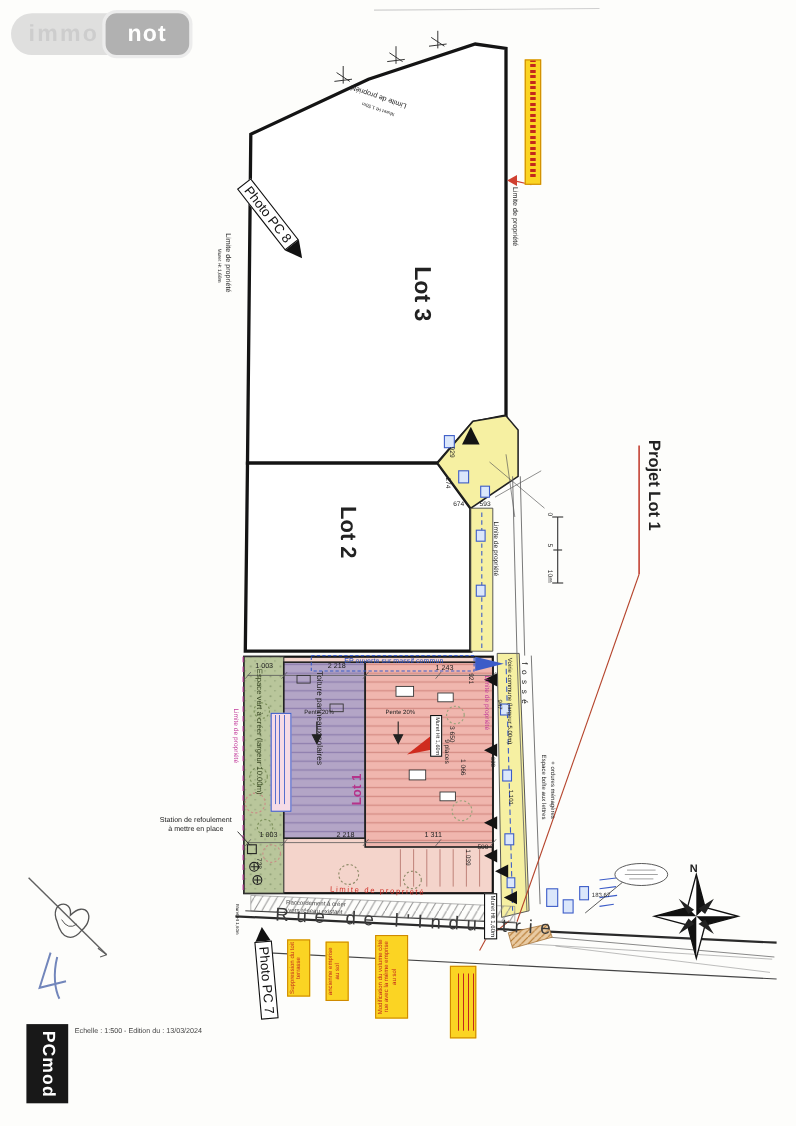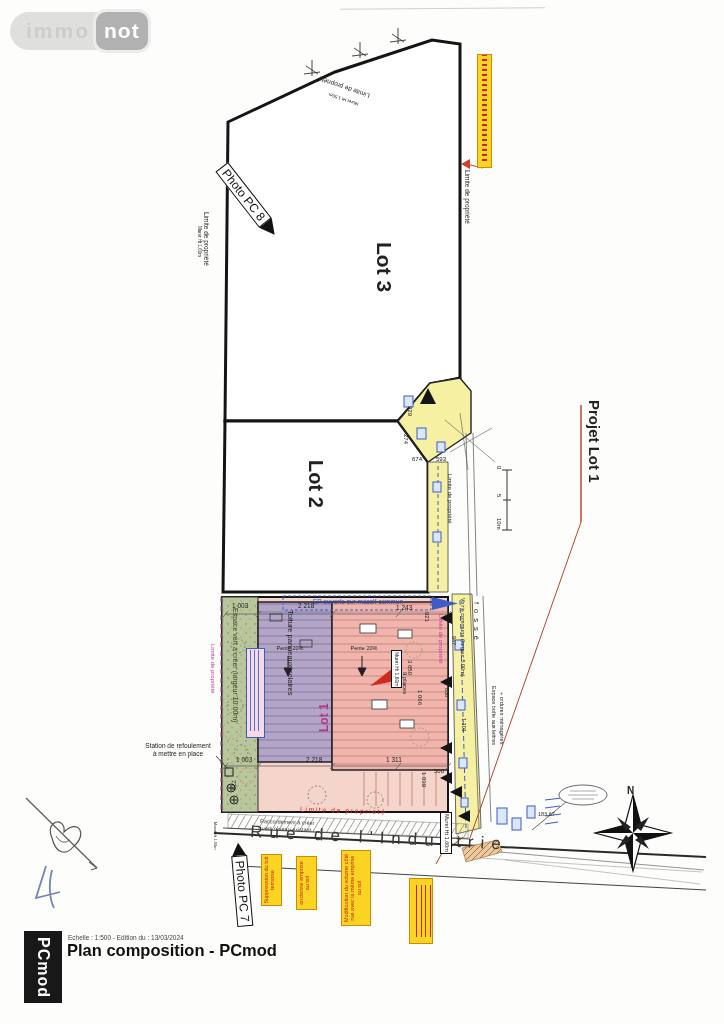--- a/index.html
+++ b/index.html
@@ -7,21 +7,21 @@
         font-family:"Liberation Sans",sans-serif;}
   .lbl{position:absolute;color:#222;white-space:nowrap;line-height:1.08;z-index:3;}
   .v{writing-mode:vertical-rl;}
   .ctr{text-align:center;}
   .pill{background:#fff;border:1px solid #111;padding:1px 2px;}
   
   .logo{position:absolute;left:10px;top:12px;display:flex;align-items:center;opacity:.8;z-index:5;}
   .logo .immo{background:#d8d8d8;color:#c2c2c2;font-weight:bold;font-size:21px;letter-spacing:2px;
       padding:7px 8px 7px 16px;border-radius:20px 0 0 20px;}
   .logo .not{background:#9f9f9f;color:#ffffff;font-weight:bold;font-size:21px;letter-spacing:1px;
-      padding:7px 8px;border-radius:10px;margin-left:-2px;box-shadow:0 0 0 3px #e9e9e9;}
+      padding:7px 20px;border-radius:10px;margin-left:-2px;box-shadow:0 0 0 3px #e9e9e9;}
   
   .banner{position:absolute;display:flex;align-items:center;transform-origin:left top;z-index:4;}
   .banner .tag{border:1.5px solid #111;background:#fff;font-size:12px;padding:0 4px;color:#111;}
   .arr-r{width:0;height:0;border-left:15px solid #111;border-top:8px solid transparent;border-bottom:8px solid transparent;}
   .arr-l{width:0;height:0;border-right:13px solid #111;border-top:7px solid transparent;border-bottom:7px solid transparent;}
   
   .note{position:absolute;background:#fbd423;border:1px solid #cf8a00;color:#c3281c;
         transform:rotate(-90deg);transform-origin:left top;white-space:normal;text-align:center;
         font-size:5.5px;line-height:1.15;z-index:6;padding:1px;}
   .micro-red{background:repeating-linear-gradient(0deg,#c3281c 0 1px,transparent 1px 4.5px);
@@ -344,15 +344,14 @@
   <div class="note" style="left:296px;top:910px;width:50px;height:17px">ancienne emprise au sol</div>
   <div class="note" style="left:341px;top:926px;width:72px;height:26px">Modification du volume côté rue avec la même emprise au sol</div>
   <div class="note" style="left:409px;top:944px;width:62px;height:20px">
     <div class="micro-red"></div>
   </div>
 
   <div class="tb-box">
     <span class="tb-brand">PCmod</span>
   </div>
   <div class="lbl" style="left:68px;top:934px;font-size:6.5px;color:#444">Echelle : 1:500  - Edition du : 13/03/2024</div>
-  <div class="lbl" style="left:67px;top:942px;font-size:16.5px;font-weight:bold;color:#101010">Plan composition - PCmod</div>
 
 </div>
 
 </body></html>

